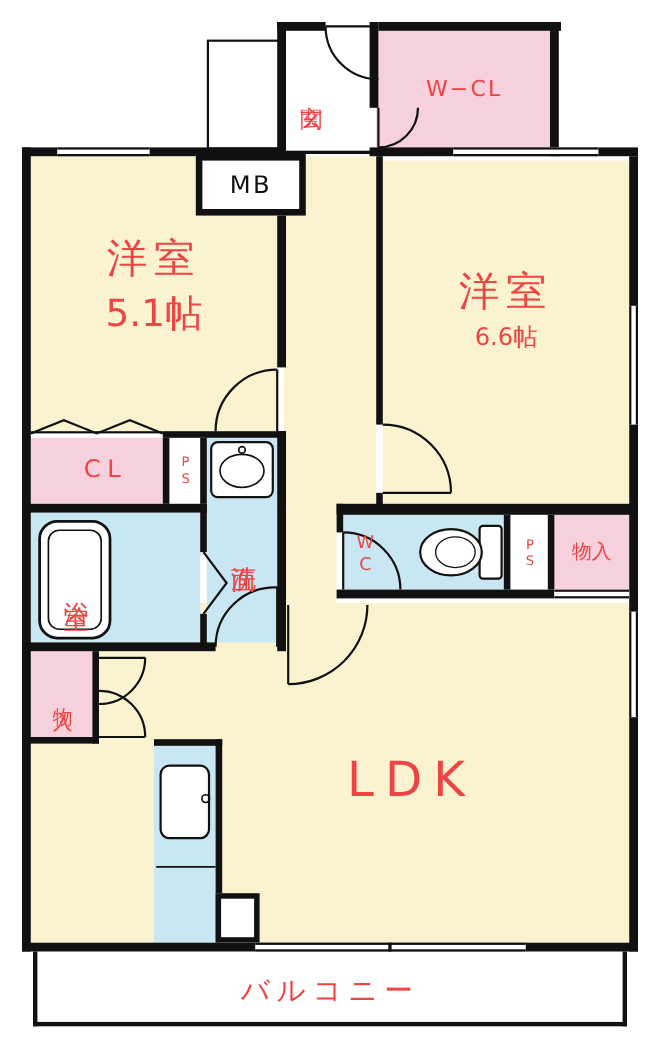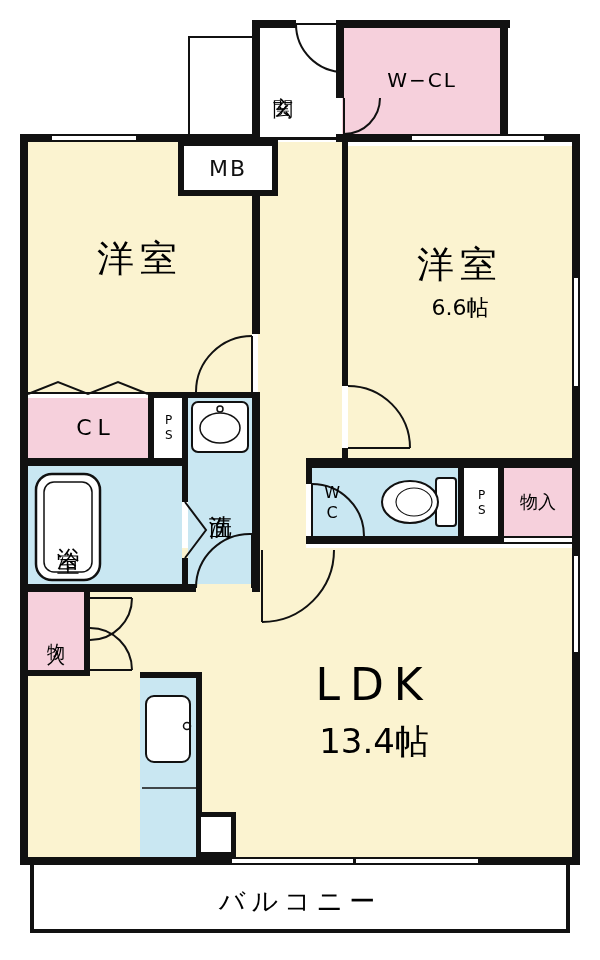--- a/index.html
+++ b/index.html
@@ -14,21 +14,21 @@
   .f-white{background:#ffffff;}
   .wall{position:absolute;background:#111;z-index:3;}
   .thinline{position:absolute;background:#111;z-index:3;}
   .win-h{position:absolute;background:#fff;border-top:2px solid #111;border-bottom:2px solid #111;box-sizing:border-box;z-index:4;}
   .win-v{position:absolute;background:#fff;border-left:2px solid #111;border-right:2px solid #111;box-sizing:border-box;z-index:4;}
   .tick{position:absolute;background:#111;z-index:4;}
   .box{position:absolute;background:#fff;border:6px solid #111;box-sizing:border-box;z-index:5;display:flex;align-items:center;justify-content:center;}
   .thinbox{position:absolute;background:#fff;border:2px solid #111;box-sizing:border-box;z-index:2;}
   .icons{position:absolute;left:0;top:0;z-index:6;pointer-events:none;}
   .lbl{position:absolute;z-index:7;display:flex;align-items:center;justify-content:center;
-       text-align:center;color:#000000;line-height:1.45;white-space:nowrap;}
+       text-align:center;color:#ef4444;line-height:1.45;white-space:nowrap;}
   .vert{writing-mode:vertical-rl;text-orientation:upright;letter-spacing:3px;}
   .two-line{flex-direction:column;white-space:nowrap;}
 </style>
 </head>
 <body>
 
 <div class="plan">
 
   <div class="fill f-cream" style="left:28px;top:548px;width:544px;height:309px"></div>
   <div class="fill f-cream" style="left:258px;top:142px;width:84px;height:320px"></div>
@@ -174,20 +174,21 @@
       <path d="M 142 788 L 196 788" stroke="#111" stroke-width="1.5" fill="none"></path>
     </g>
   </svg>
 
   <div class="lbl vert" style="left:258px;top:48px;width:50px;height:72px;font-size:20px">玄関</div>
 
   <div class="lbl" style="left:344px;top:60px;width:156px;height:40px;font-size:20px;letter-spacing:2px">W−CL</div>
 
   <div class="lbl two-line" style="left:28px;top:194px;width:224px;height:130px">
     <span style="font-size:37px;letter-spacing:6px">洋室</span>
+    <span style="font-size:34px">5.1帖</span>
   </div>
 
   <div class="lbl two-line" style="left:348px;top:216px;width:224px;height:130px">
     <span style="font-size:37px;letter-spacing:6px">洋室</span>
     <span style="font-size:22px">6.6帖</span>
   </div>
 
   <div class="lbl" style="left:28px;top:398px;width:136px;height:60px;font-size:22px;letter-spacing:6px">CL</div>
 
   <div class="lbl vert" style="left:152px;top:400px;width:32px;height:56px;font-size:12px;letter-spacing:1px">PS</div>
@@ -199,18 +200,17 @@
   <div class="lbl vert" style="left:314px;top:474px;width:36px;height:58px;font-size:16px;letter-spacing:1px">WC</div>
 
   <div class="lbl vert" style="left:464px;top:472px;width:34px;height:62px;font-size:12px;letter-spacing:1px">PS</div>
 
   <div class="lbl" style="left:504px;top:468px;width:68px;height:68px;font-size:18px">物入</div>
 
   <div class="lbl vert" style="left:28px;top:596px;width:56px;height:72px;font-size:18px">物入</div>
 
   <div class="lbl two-line" style="left:188px;top:652px;width:372px;height:116px">
     <span style="font-size:44px;letter-spacing:10px">LDK</span>
-    <span style="font-size:34px">13.4帖</span>
   </div>
 
   <div class="lbl" style="left:30px;top:882px;width:540px;height:40px;font-size:26px;letter-spacing:6px">バルコニー</div>
 
 </div>
 
 </body></html>

